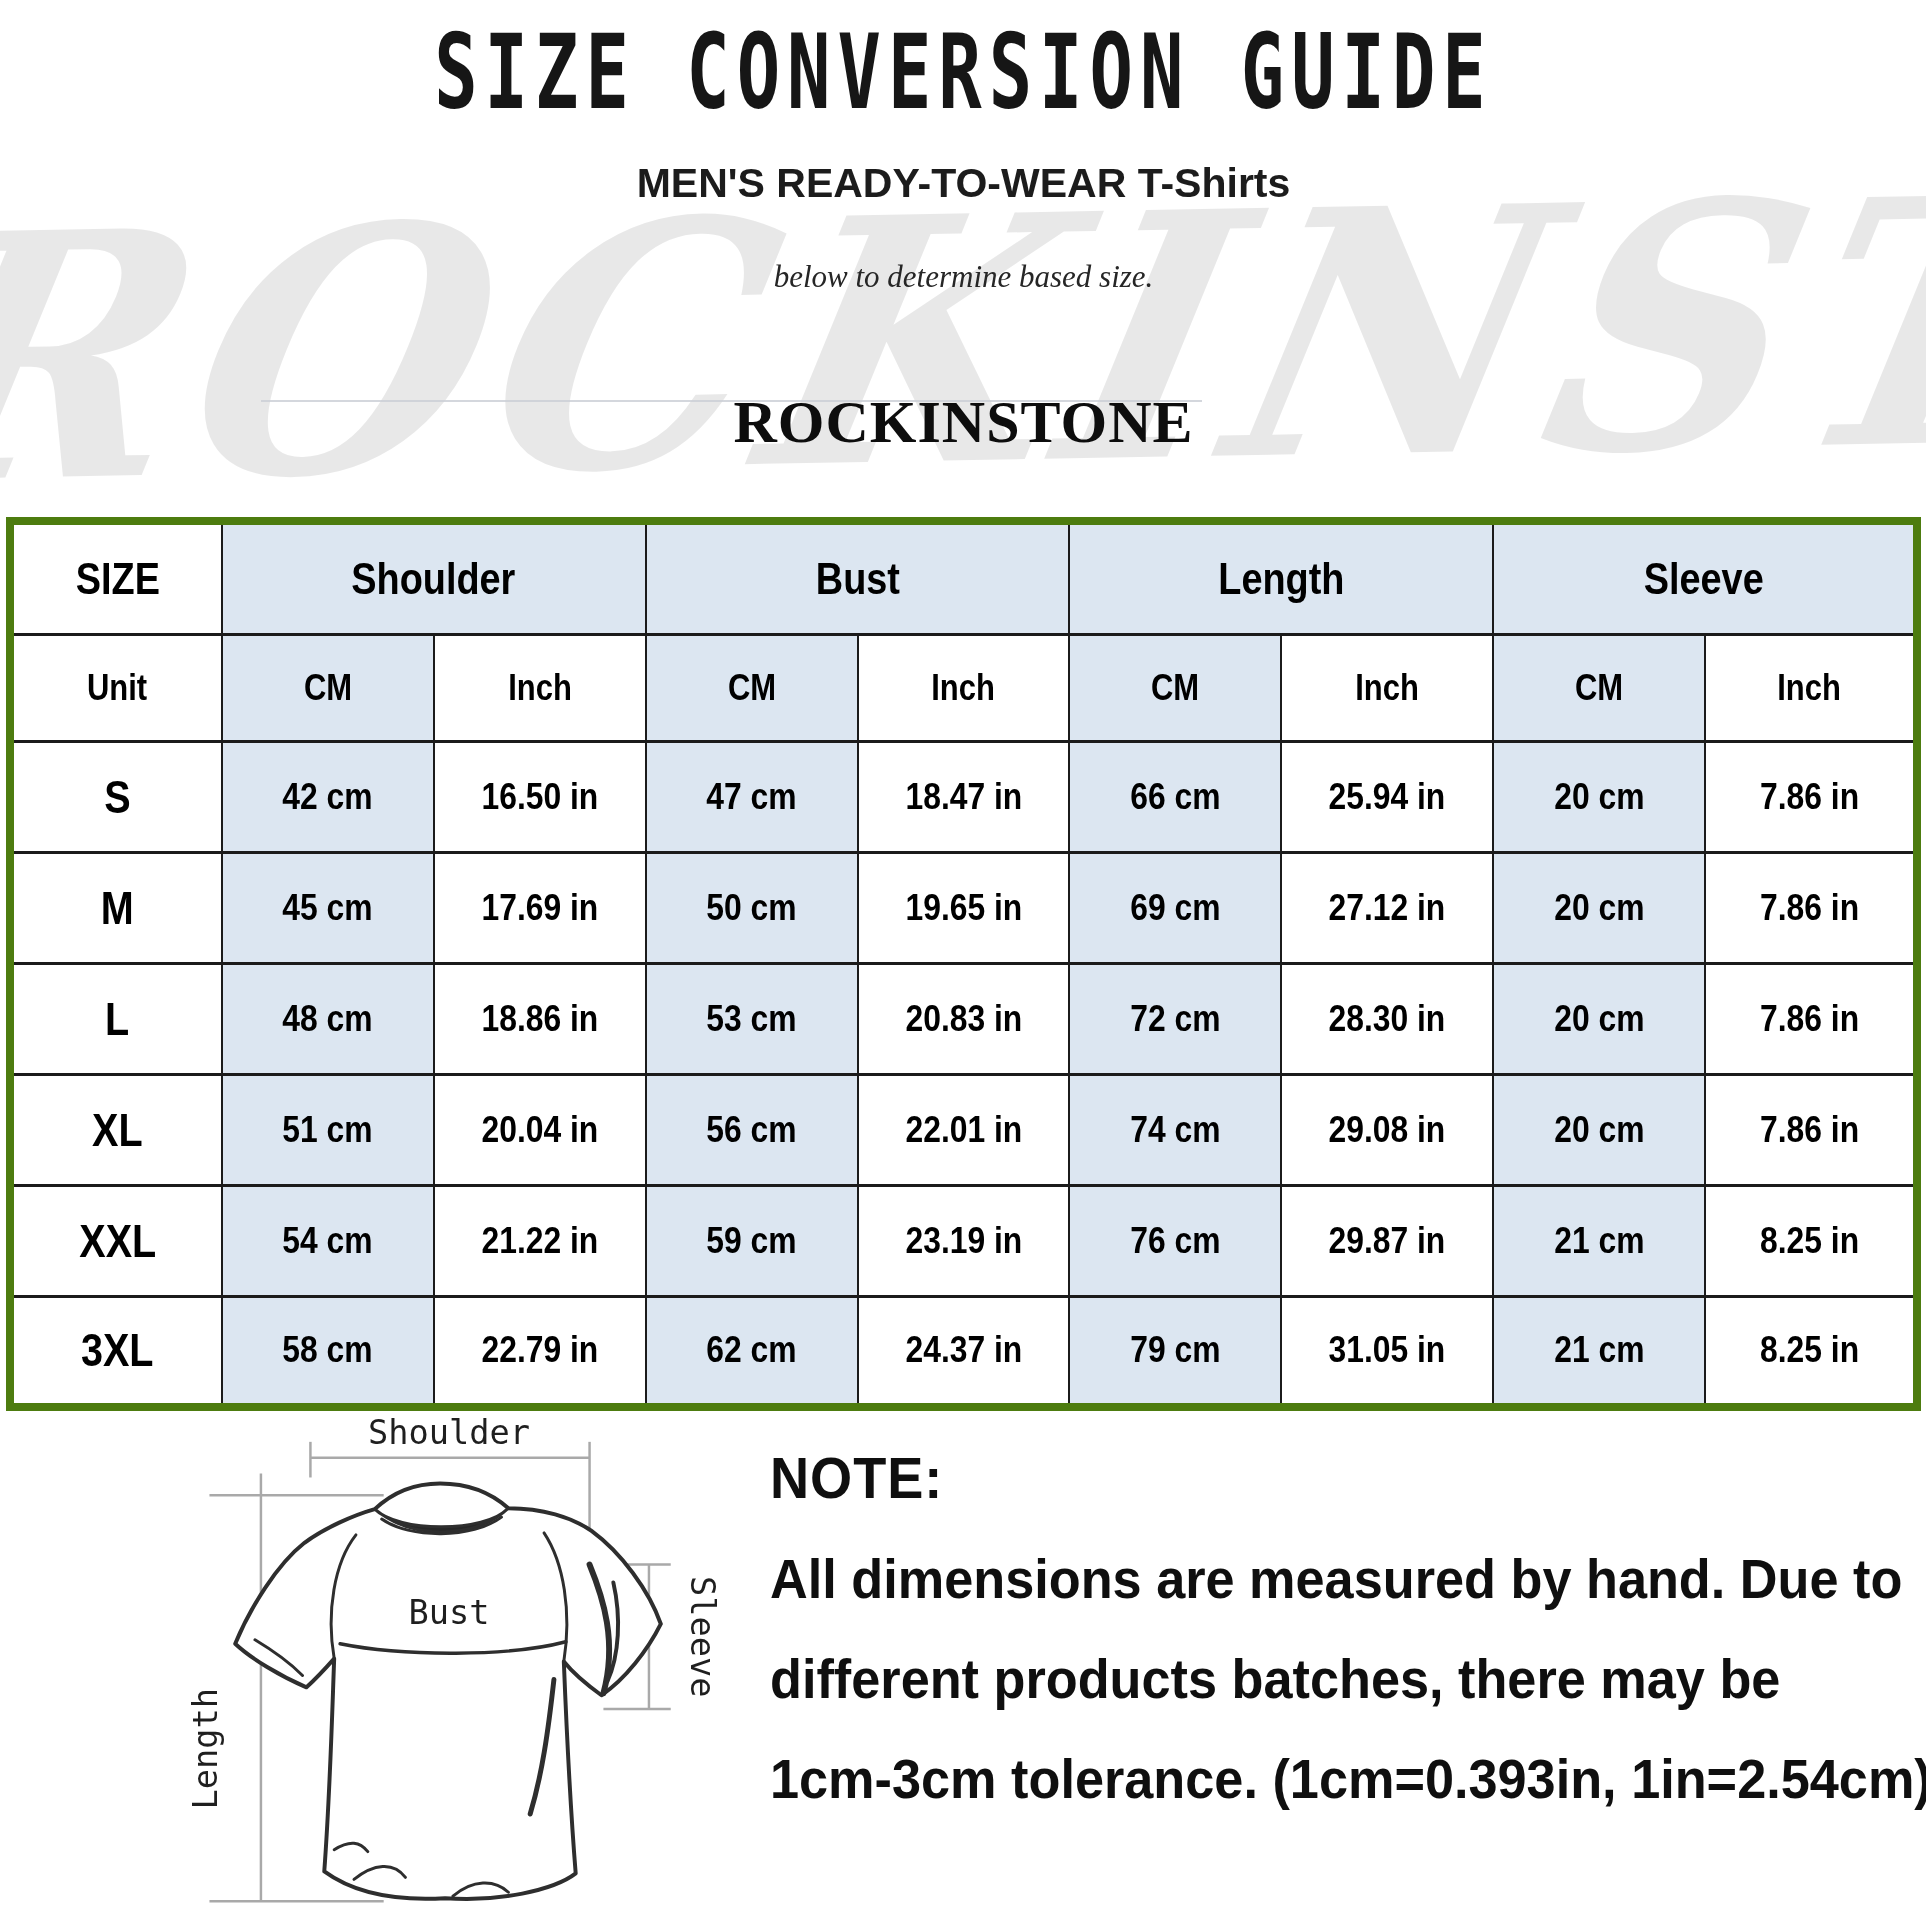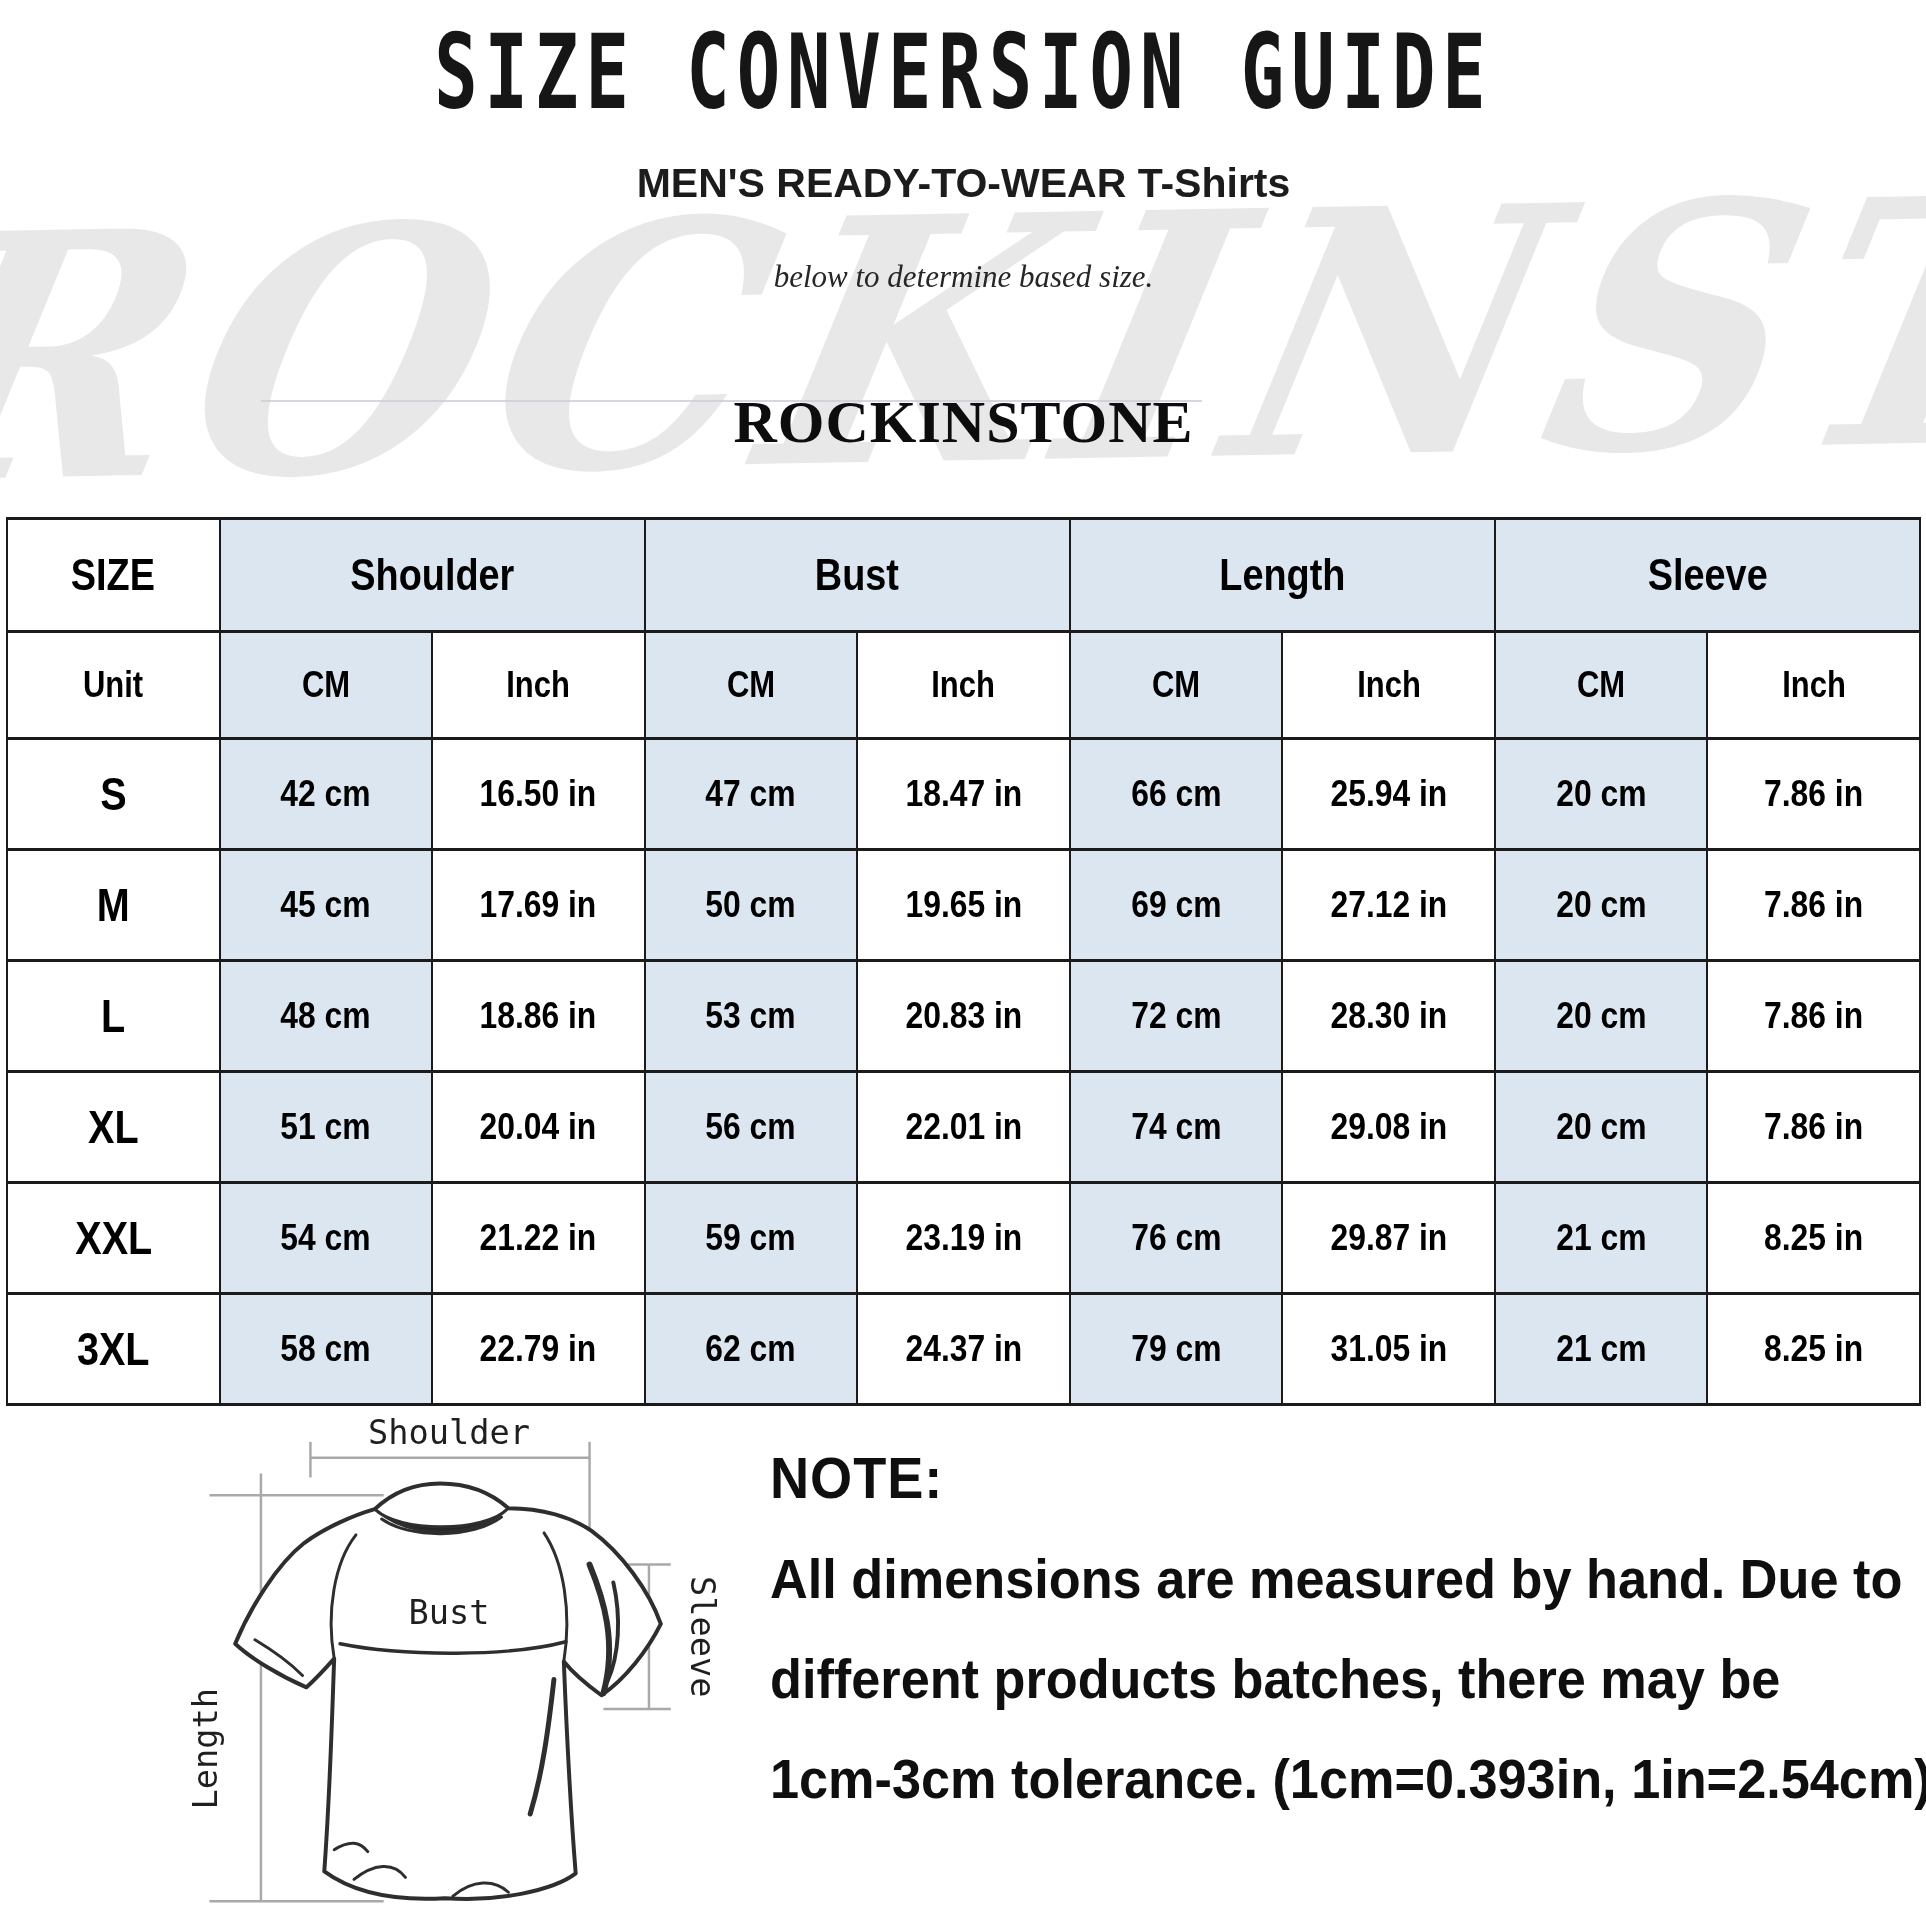--- a/index.html
+++ b/index.html
@@ -37,21 +37,21 @@
   }
   .brand-name{
     position:absolute;top:388px;left:0;width:100%;text-align:center;z-index:2;
     font-family:"Liberation Serif",serif;font-weight:bold;font-size:60px;
     letter-spacing:1px;color:#0d0d0d;
   }
   
   table.size-table{
     position:absolute;top:517px;left:6px;width:1915px;height:887px;z-index:3;
     border-collapse:collapse;table-layout:fixed;text-align:center;
-    border:2px solid #4d7c0f;
+    border:8px solid #4d7c0f;
   }
   .size-table th,.size-table td{
     border-style:solid;border-color:#1b1b1b;border-width:3px 2px;
     background:#ffffff;padding:0;font-weight:bold;color:#000;vertical-align:middle;
   }
   .size-table .blue{background:#dce6f1;}
   .size-table td:nth-child(even){background:#dce6f1;}
   tr.r-group{height:113px;}
   tr.r-unit{height:107px;}
   tr.r-data{height:111px;}

